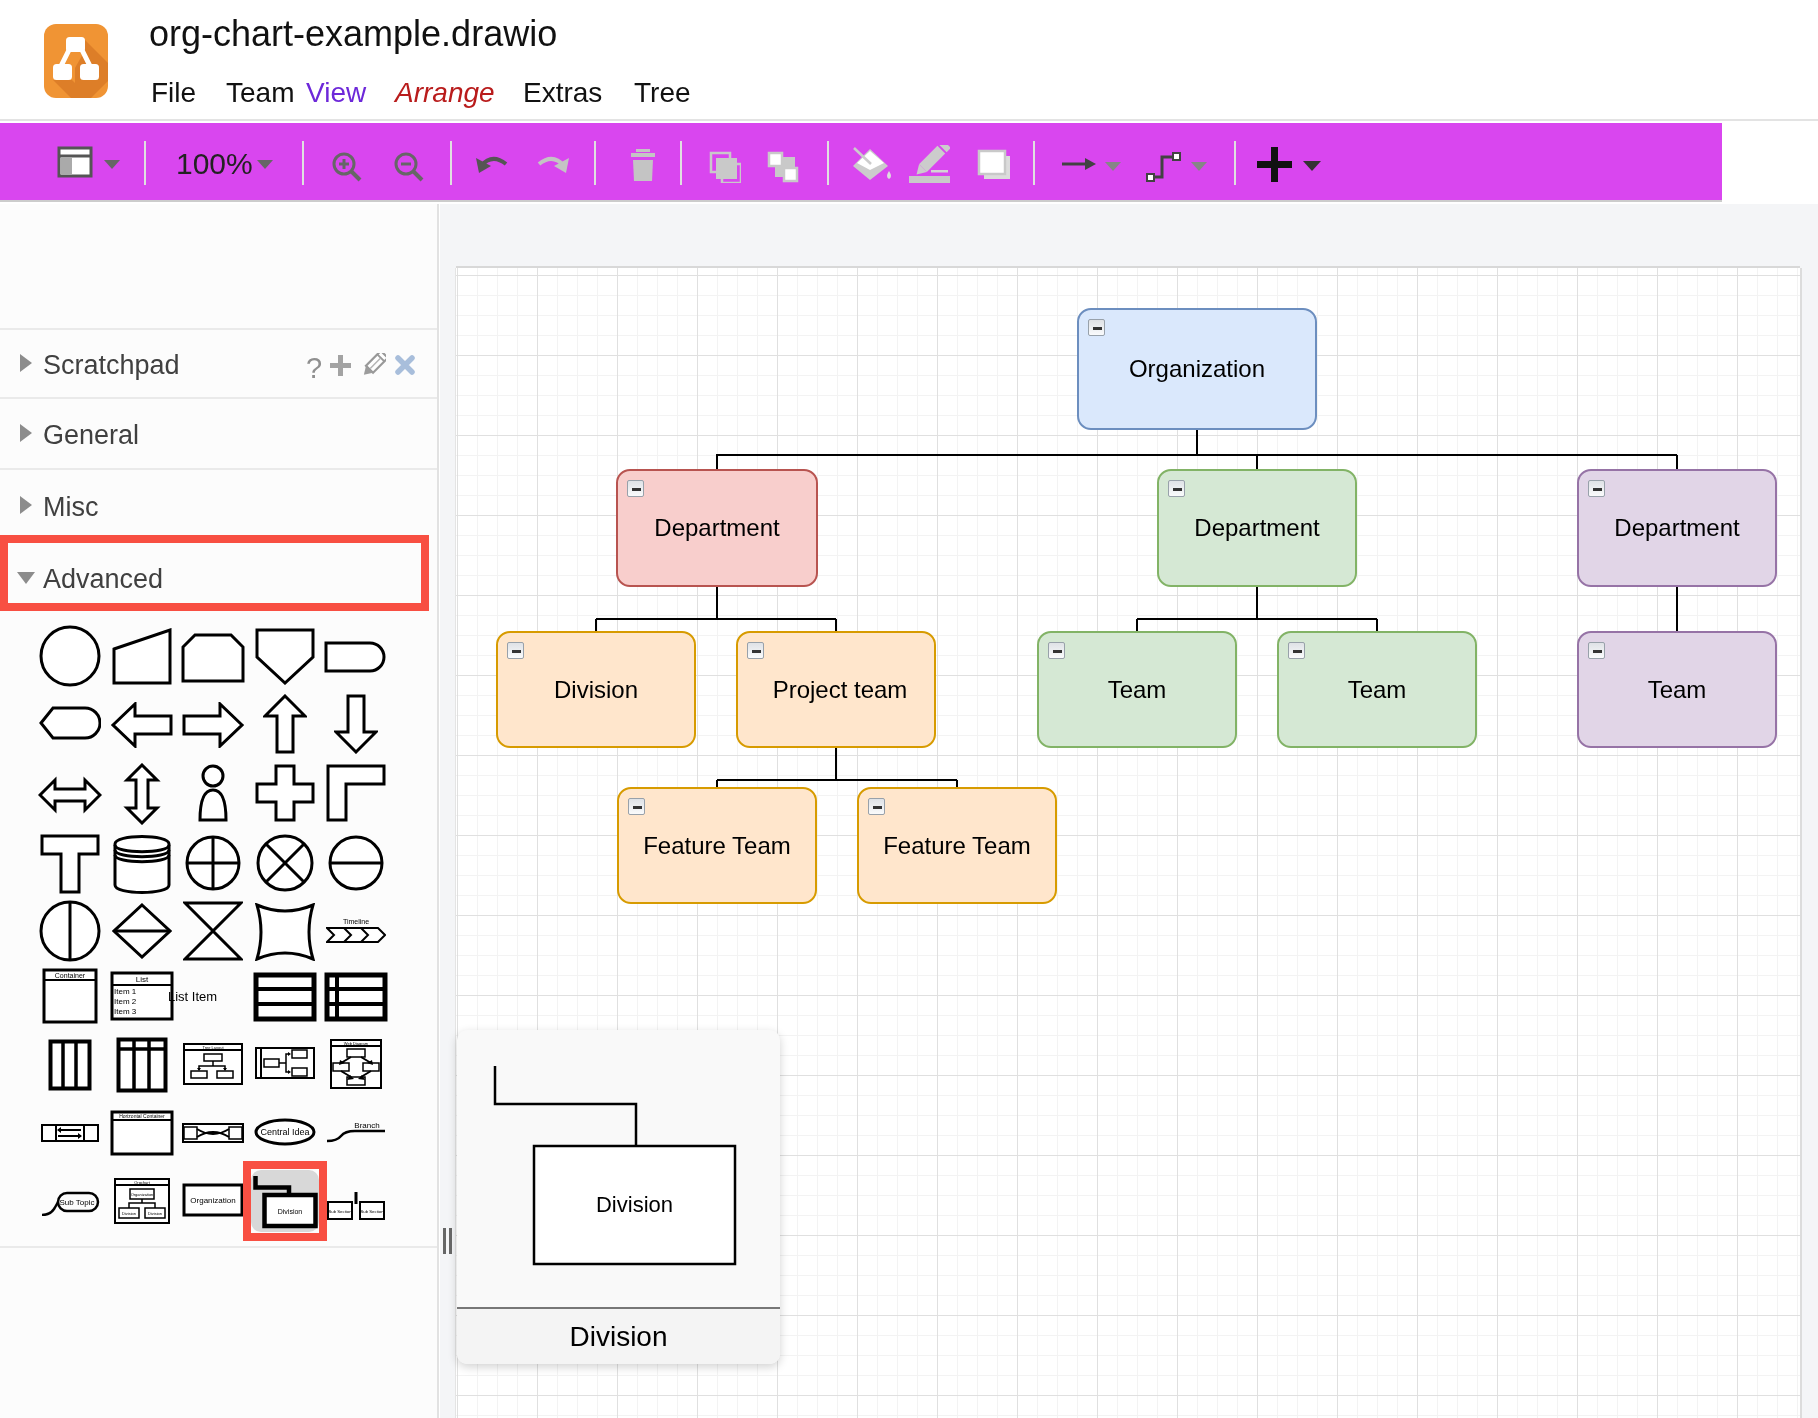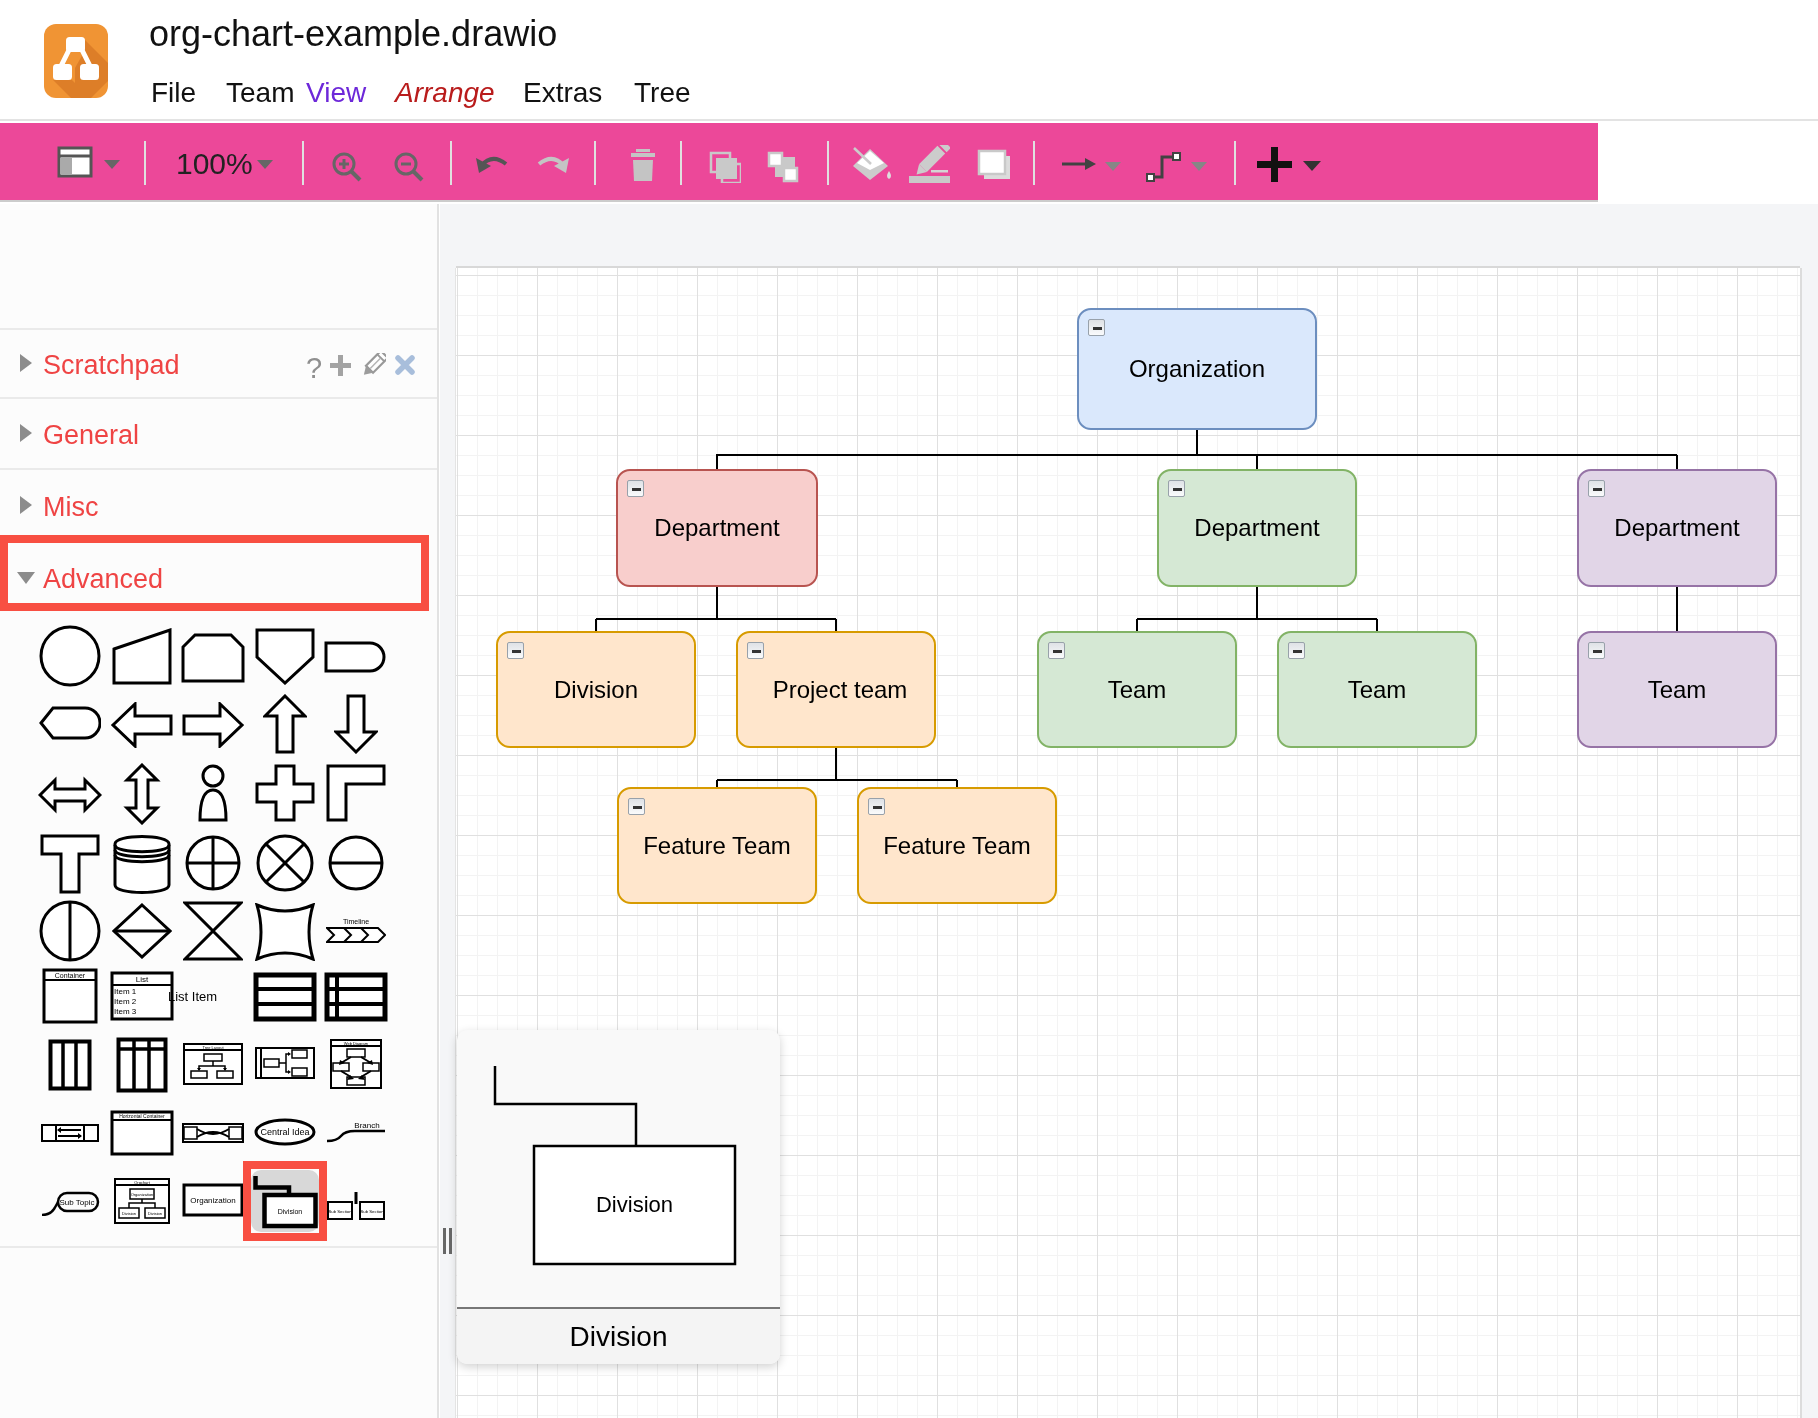--- a/index.html
+++ b/index.html
@@ -1,22 +1,22 @@
 <!DOCTYPE html>
 <html><head><meta charset="utf-8"><style>
 html,body{margin:0;padding:0;width:1818px;height:1418px;overflow:hidden;background:#fff;
 font-family:"Liberation Sans",sans-serif;}
 *{box-sizing:border-box;}
 .abs{position:absolute;}
 #header{position:absolute;left:0;top:0;width:1818px;height:121px;background:#fff;border-bottom:2px solid #e3e3e3;}
-#toolbar{position:absolute;left:0;top:123px;width:1598px;height:79px;background:#ec4899;border-bottom:2px solid #ccc;}
+#toolbar{position:absolute;left:0;top:123px;width:1722px;height:79px;background:#d946ef;border-bottom:2px solid #ccc;}
 .tsep{position:absolute;top:18px;width:2px;height:44px;background:#e0e0e0;}
 #sidebar{position:absolute;left:0;top:204px;width:439px;height:1214px;background:#fcfcfc;border-right:2px solid #e2e2e2;}
 .sdiv{position:absolute;left:0;width:437px;height:2px;background:#eaeaea;}
-.sect{position:absolute;left:43px;font-size:27px;color:#ef4444;}
+.sect{position:absolute;left:43px;font-size:27px;color:#404040;}
 .tri-r{position:absolute;width:0;height:0;border-top:9px solid transparent;border-bottom:9px solid transparent;border-left:12px solid #8c8c8c;}
 .tri-d{position:absolute;width:0;height:0;border-left:9px solid transparent;border-right:9px solid transparent;border-top:12px solid #8c8c8c;}
 #canvas{position:absolute;left:440px;top:204px;width:1378px;height:1214px;background:#f4f5f7;}
 #page{position:absolute;left:16px;top:64px;width:1344px;height:1150px;background:#fff;
 background-image:linear-gradient(to right,#e0e0e0 1px,transparent 1px),linear-gradient(to bottom,#e0e0e0 1px,transparent 1px),linear-gradient(to right,#f3f3f3 1px,transparent 1px),linear-gradient(to bottom,#f3f3f3 1px,transparent 1px);
 background-size:80px 80px,80px 80px,20px 20px,20px 20px;
 background-position:1px 7px,1px 7px,1px 7px,1px 7px;}
 #rstrip{position:absolute;left:1360px;top:64px;width:18px;height:1150px;background:#f4f5f7;border-left:2px solid #dcdcdc;}
 .node{position:absolute;border-radius:14px;display:flex;align-items:center;justify-content:center;font-size:24px;color:#000;}
 .collapse{position:absolute;left:9px;top:9px;width:17px;height:17px;background:linear-gradient(#dfe2e6,#fafbfc);border:1px solid #98a1aa;border-radius:2px;}

